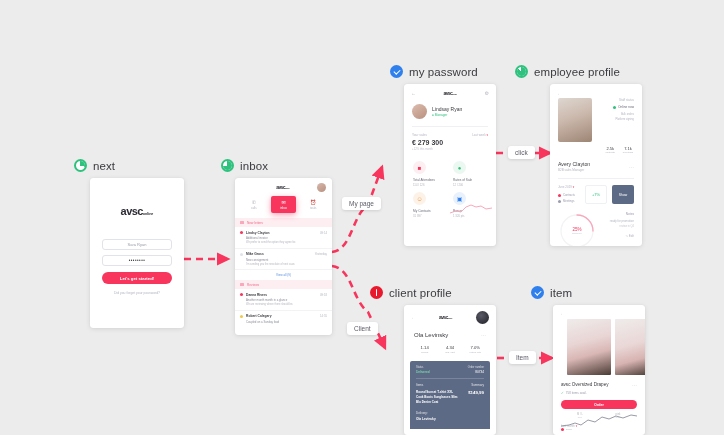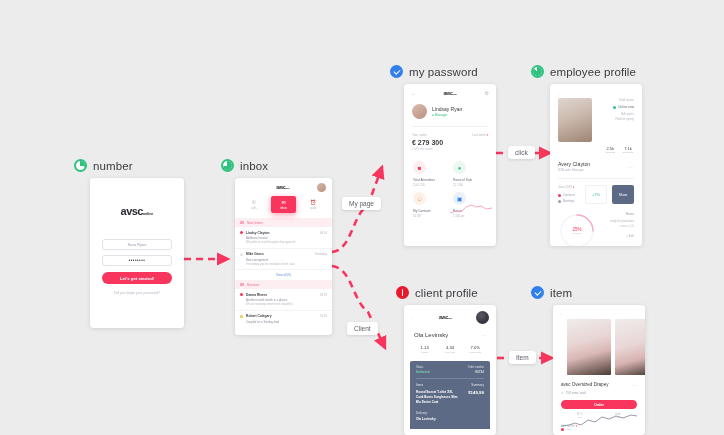--- a/index.html
+++ b/index.html
@@ -138,35 +138,35 @@
     <path d="M539,358 L552,358" stroke="#f8355c" stroke-width="2.6" stroke-dasharray="7 5" fill="none" marker-end="url(#ah)"></path>
   </svg>
 
   <div class="pill" style="left:342px;top:197px;">My page</div>
   <div class="pill" style="left:508px;top:146px;">click</div>
   <div class="pill" style="left:347px;top:322px;">Client</div>
   <div class="pill" style="left:509px;top:351px;">Item</div>
 
   <div class="node-label" style="left:74px;top:159px;">
     <span class="status-icon ring" style="--fill:30%;"></span>
-    <span class="node-title">number</span>
+    <span class="node-title">next</span>
   </div>
   <div class="node-label" style="left:221px;top:159px;">
     <span class="status-icon ring" style="--fill:75%;"></span>
     <span class="node-title">inbox</span>
   </div>
   <div class="node-label" style="left:390px;top:65px;">
     <span class="status-icon check"></span>
     <span class="node-title">my password</span>
   </div>
-  <div class="node-label" style="left:531px;top:65px;">
+  <div class="node-label" style="left:515px;top:65px;">
     <span class="status-icon ring" style="--fill:85%;"></span>
     <span class="node-title">employee profile</span>
   </div>
-  <div class="node-label" style="left:396px;top:286px;">
+  <div class="node-label" style="left:370px;top:286px;">
     <span class="status-icon alert"></span>
     <span class="node-title">client profile</span>
   </div>
   <div class="node-label" style="left:531px;top:286px;">
     <span class="status-icon check"></span>
     <span class="node-title">item</span>
   </div>
 
   <div class="phone" style="left:90px;top:178px;width:94px;height:150px;">
     <div style="padding:28px 12px 0;text-align:center;">

